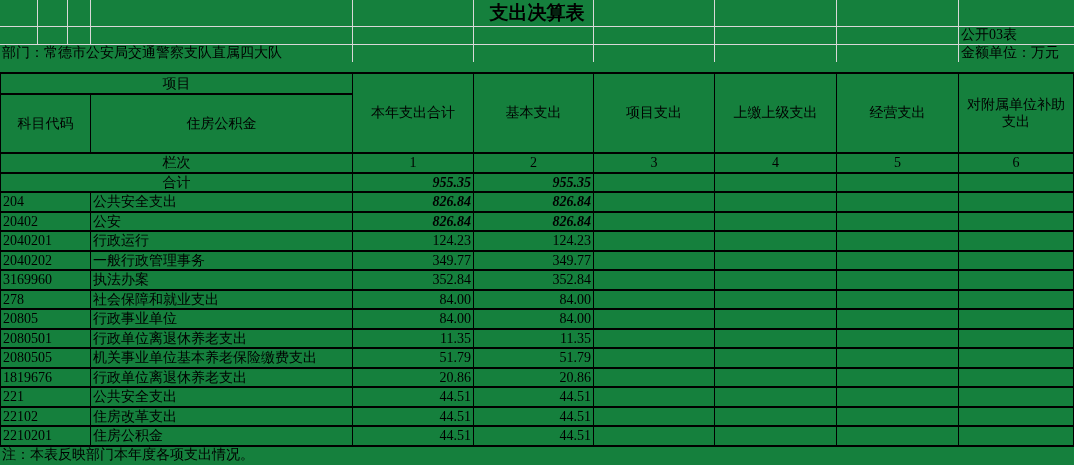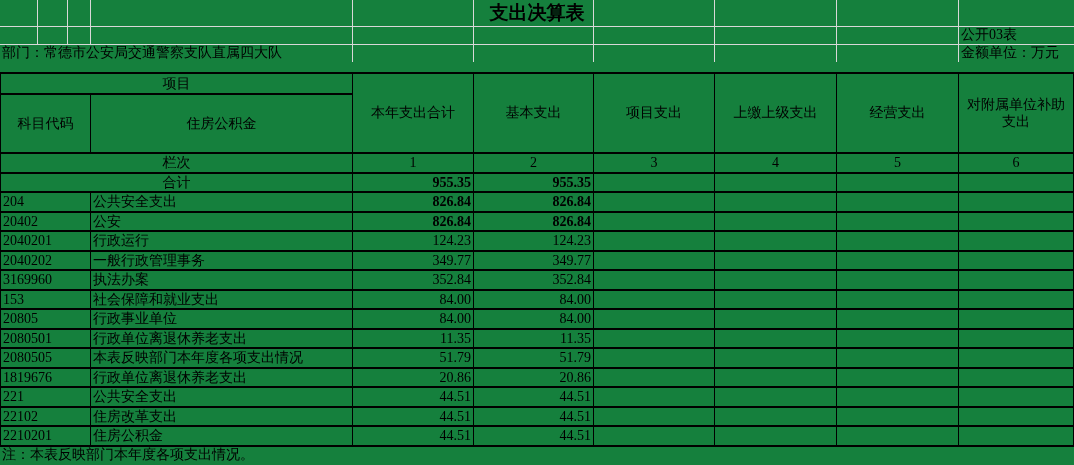--- a/index.html
+++ b/index.html
@@ -44,21 +44,21 @@
   }
   tr.h1  { height: 21px; }
   tr.h2  { height: 59px; }
   tr.idx { height: 18px; }
   tr.r   { height: 19px; }
   td.c   { text-align: center; }
   td.code { text-align: left; padding-left: 3px; white-space: nowrap; }
   td.name { text-align: left; padding-left: 4px; white-space: nowrap; }
   td.num  { text-align: right; padding-right: 6px; white-space: nowrap; }
   td.wrap { white-space: normal; }
-  .b { font-weight: bold; }
+  .b { font-weight: bold; font-style: italic; }
 
   .note {
     position: absolute; left: 2px; top: 446px;
     font-size: 14px; line-height: 17px; white-space: nowrap;
   }
 </style>
 </head>
 <body>
 
 <div class="sheet">
@@ -167,21 +167,21 @@
       <td class="code">3169960</td>
       <td class="name">执法办案</td>
       <td class="num">352.84</td>
       <td class="num">352.84</td>
       <td></td>
           <td></td>
       <td></td>
           <td></td>
     </tr>
     <tr class="r">
-      <td class="code">153</td>
+      <td class="code">278</td>
       <td class="name">社会保障和就业支出</td>
       <td class="num">84.00</td>
       <td class="num">84.00</td>
       <td></td>
           <td></td>
       <td></td>
           <td></td>
     </tr>
     <tr class="r">
       <td class="code">20805</td>
@@ -198,21 +198,21 @@
       <td class="name">行政单位离退休养老支出</td>
       <td class="num">11.35</td>
       <td class="num">11.35</td>
       <td></td>
           <td></td>
       <td></td>
           <td></td>
     </tr>
     <tr class="r">
       <td class="code">2080505</td>
-      <td class="name">本表反映部门本年度各项支出情况</td>
+      <td class="name">机关事业单位基本养老保险缴费支出</td>
       <td class="num">51.79</td>
       <td class="num">51.79</td>
       <td></td>
           <td></td>
       <td></td>
           <td></td>
     </tr>
     <tr class="r">
       <td class="code">1819676</td>
       <td class="name">行政单位离退休养老支出</td>

